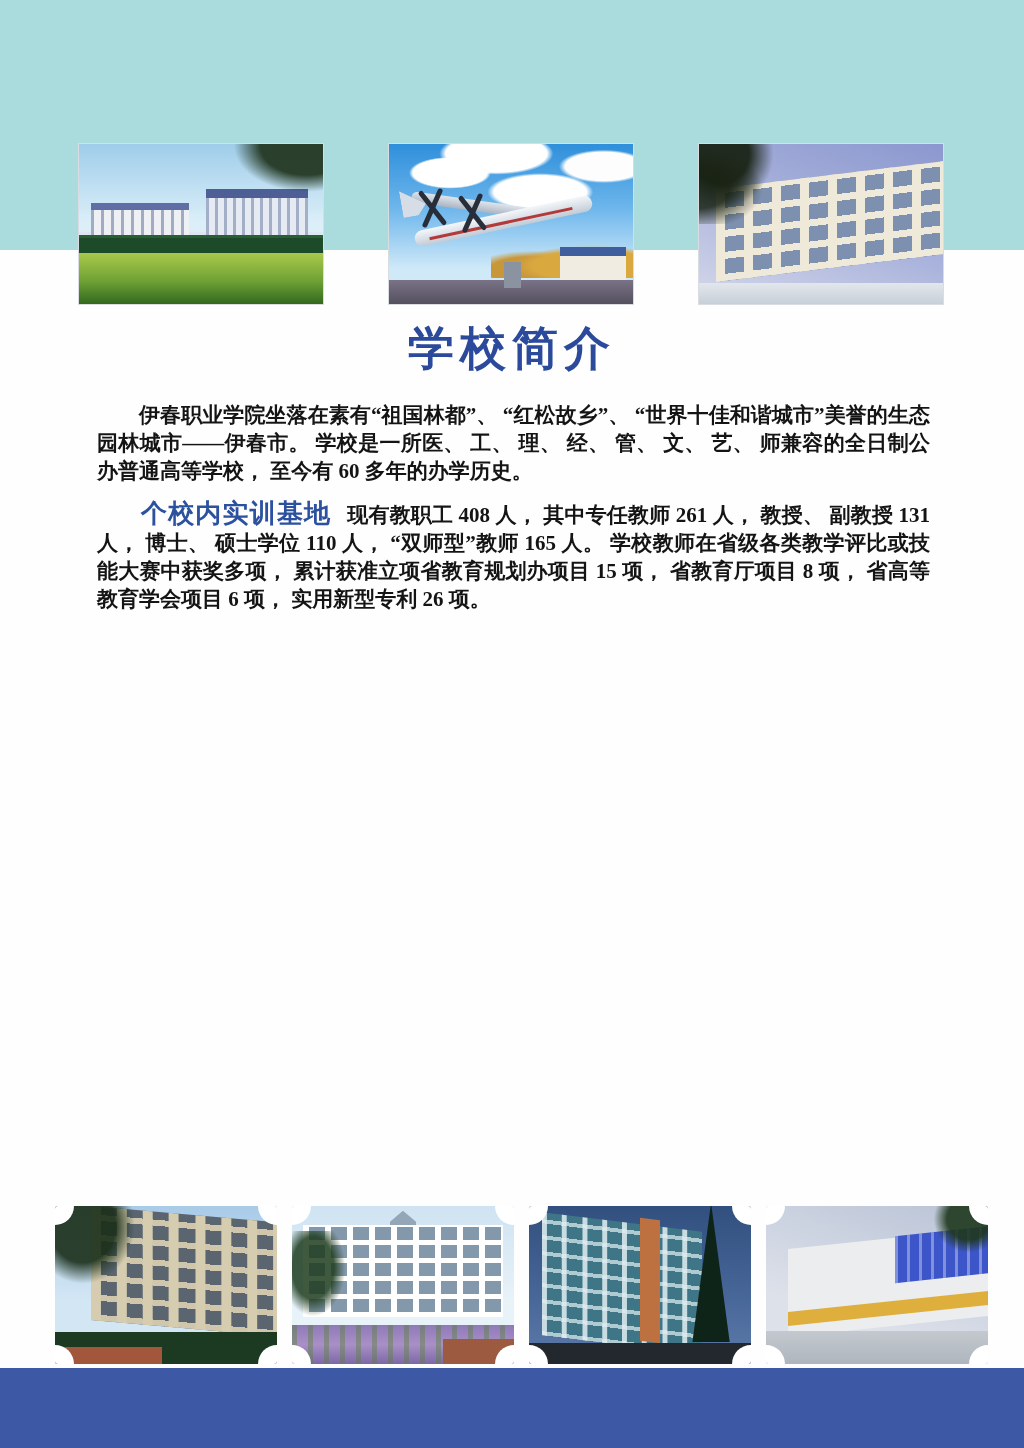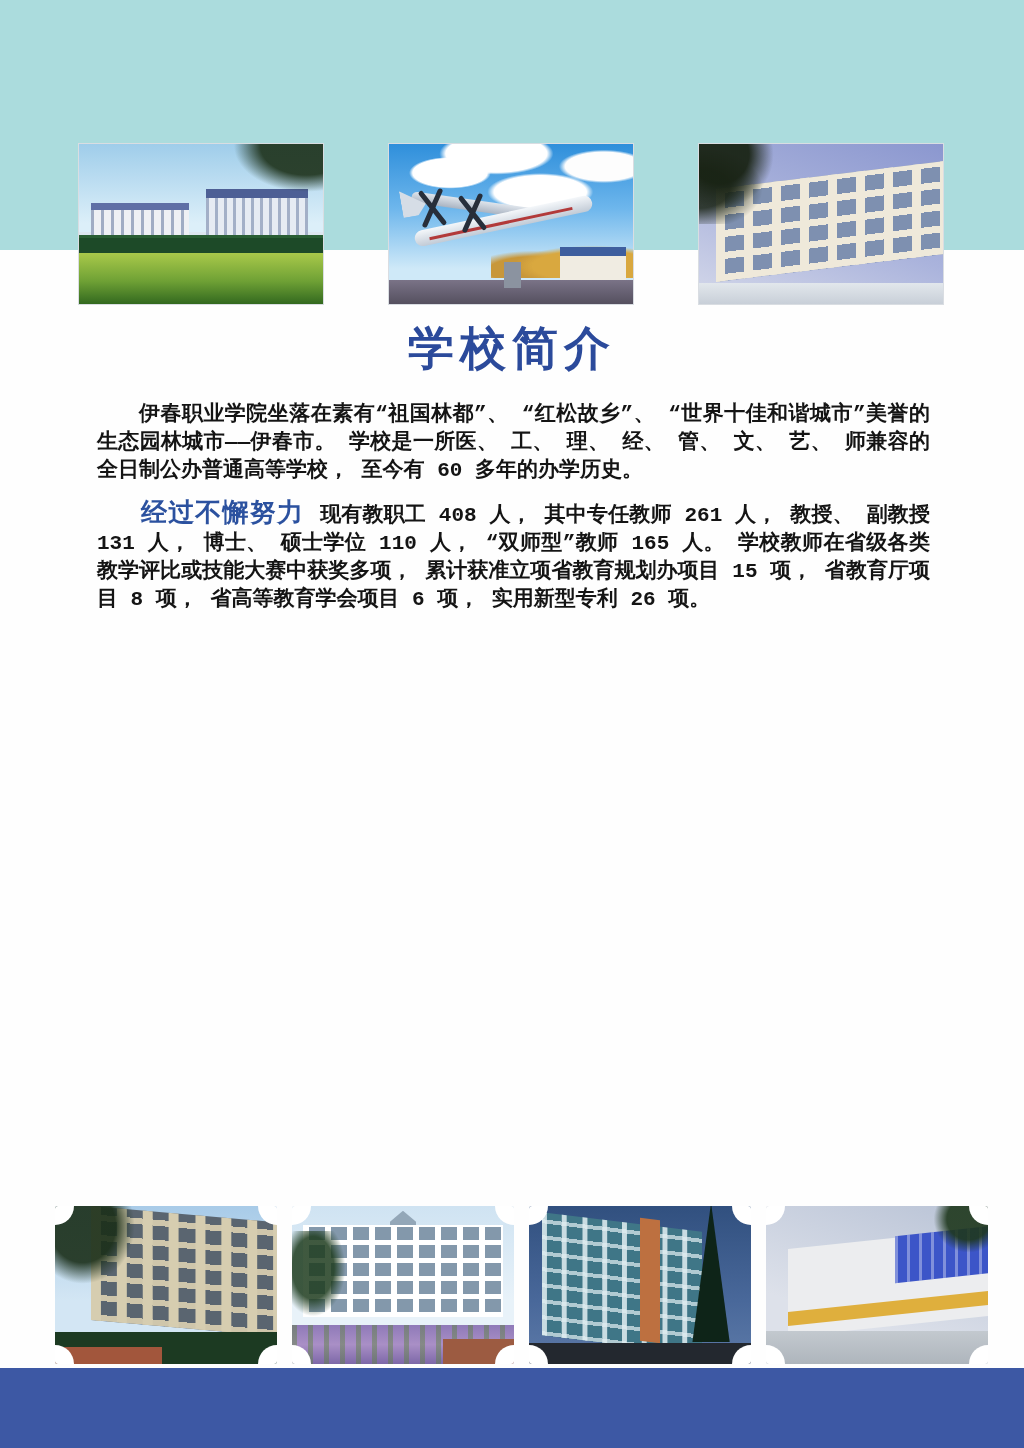--- a/index.html
+++ b/index.html
@@ -1,17 +1,17 @@
 <!DOCTYPE html>
 <html><head>
 <meta charset="utf-8">
 <style>
   html,body{margin:0;padding:0;background:#ffffff;}
   .page{position:relative;width:1024px;height:1448px;background:#fefefe;overflow:hidden;
-        font-family:Liberation Mono, monospace;}
+        font-family:Liberation Serif, serif;}
 
   
   .top-banner{position:absolute;top:0;left:0;width:1024px;height:250px;}
   .bottom-banner{position:absolute;bottom:0;left:0;width:1024px;height:80px;}
   .shape{position:absolute;inset:0;}
 
   .ts-navy   {background:#2c3a8c;clip-path:polygon(0 0,1024 0,1024 30,760 46,430 74,190 96,0 92);}
   .ts-deep   {background:#242f7e;clip-path:polygon(0 0,580 0,300 56,60 84,0 80);}
   .ts-corner {background:#5b84c6;clip-path:polygon(0 0,210 0,0 56);}
   .ts-royal  {background:#3e5aa9;clip-path:polygon(0 96,420 70,830 40,1024 30,1024 52,560 76,130 104,0 112);}
@@ -197,21 +197,21 @@
       <div class="art t3-bldg"></div>
       <div class="art t3-ground"></div>
       <div class="art t3-tree"></div>
     </div>
   </div>
 
   <h1 class="title">学校简介</h1>
 
   <div class="content">
     <p class="para">伊春职业学院坐落在素有“祖国林都”、 “红松故乡”、 “世界十佳和谐城市”美誉的生态园林城市——伊春市。 学校是一所医、 工、 理、 经、 管、 文、 艺、 师兼容的全日制公办普通高等学校， 至今有 60 多年的办学历史。</p>
-    <p class="para sec"><span class="sec-head">经过不懈努力</span><span>现有教职工 408 人， 其中专任教师 261 人， 教授、 副教授 131 人， 博士、 硕士学位 110 人， “双师型”教师 165 人。 学校教师在省级各类教学评比或技能大赛中获奖多项， 累计获准立项省教育规划办项目 15 项， 省教育厅项目 8 项， 省高等教育学会项目 6 项， 实用新型专利 26 项。</span></p>
+    <p class="para sec"><span class="sec-head">个校内实训基地</span><span>现有教职工 408 人， 其中专任教师 261 人， 教授、 副教授 131 人， 博士、 硕士学位 110 人， “双师型”教师 165 人。 学校教师在省级各类教学评比或技能大赛中获奖多项， 累计获准立项省教育规划办项目 15 项， 省教育厅项目 8 项， 省高等教育学会项目 6 项， 实用新型专利 26 项。</span></p>
   </div>
 
   <div class="bottom-photos">
     <div class="bphoto" title="campus-building-tan">
       <div class="art b1-sky"></div>
       <div class="art b1-bldg"></div>
       <div class="art b1-bush"></div>
       <div class="art b1-path"></div>
       <div class="art b1-tree"></div>
     </div>

